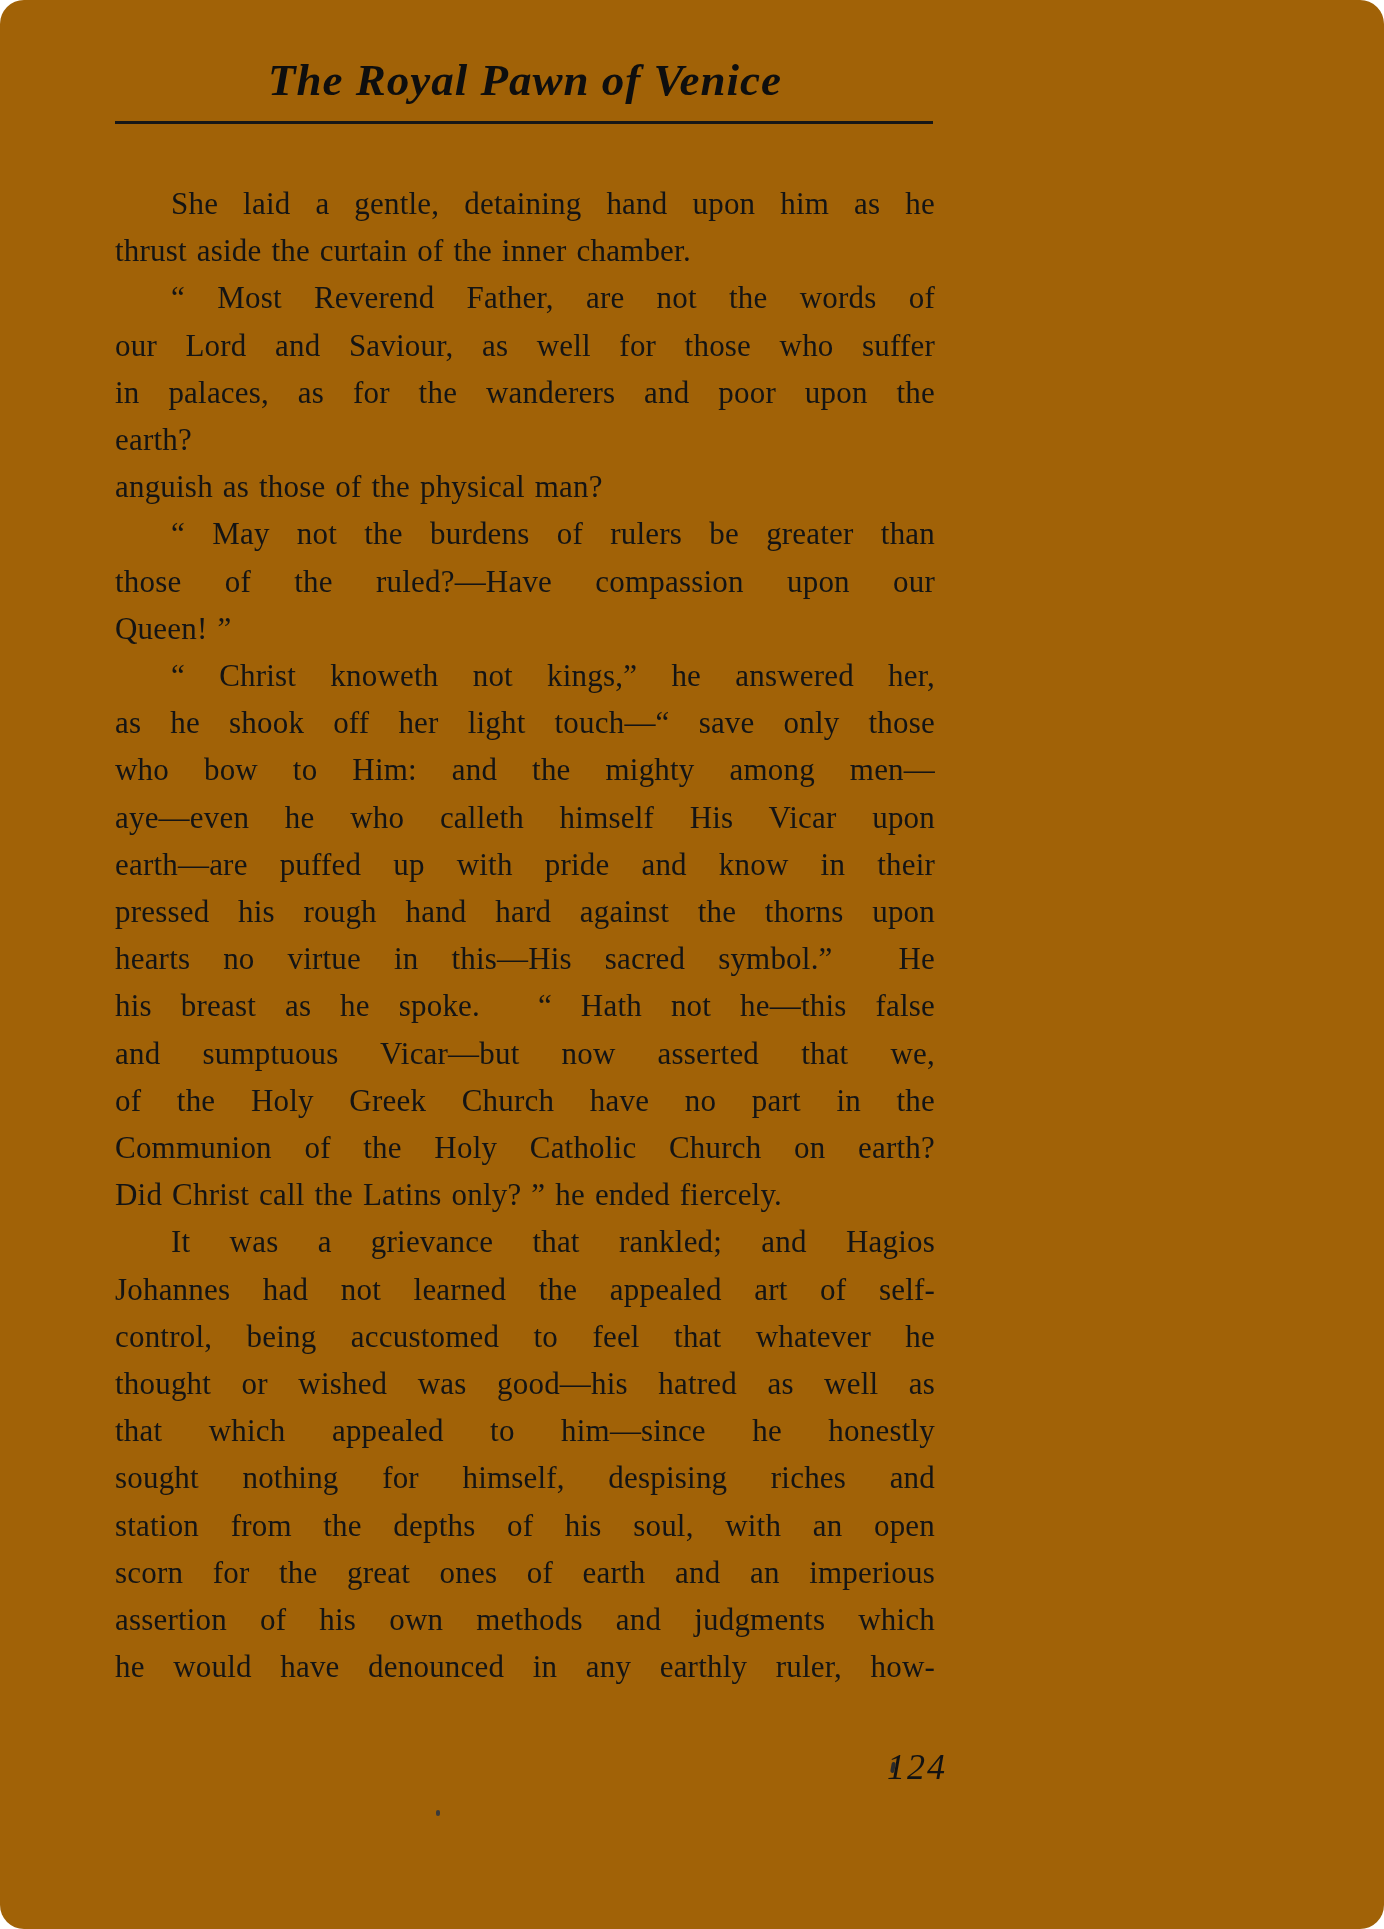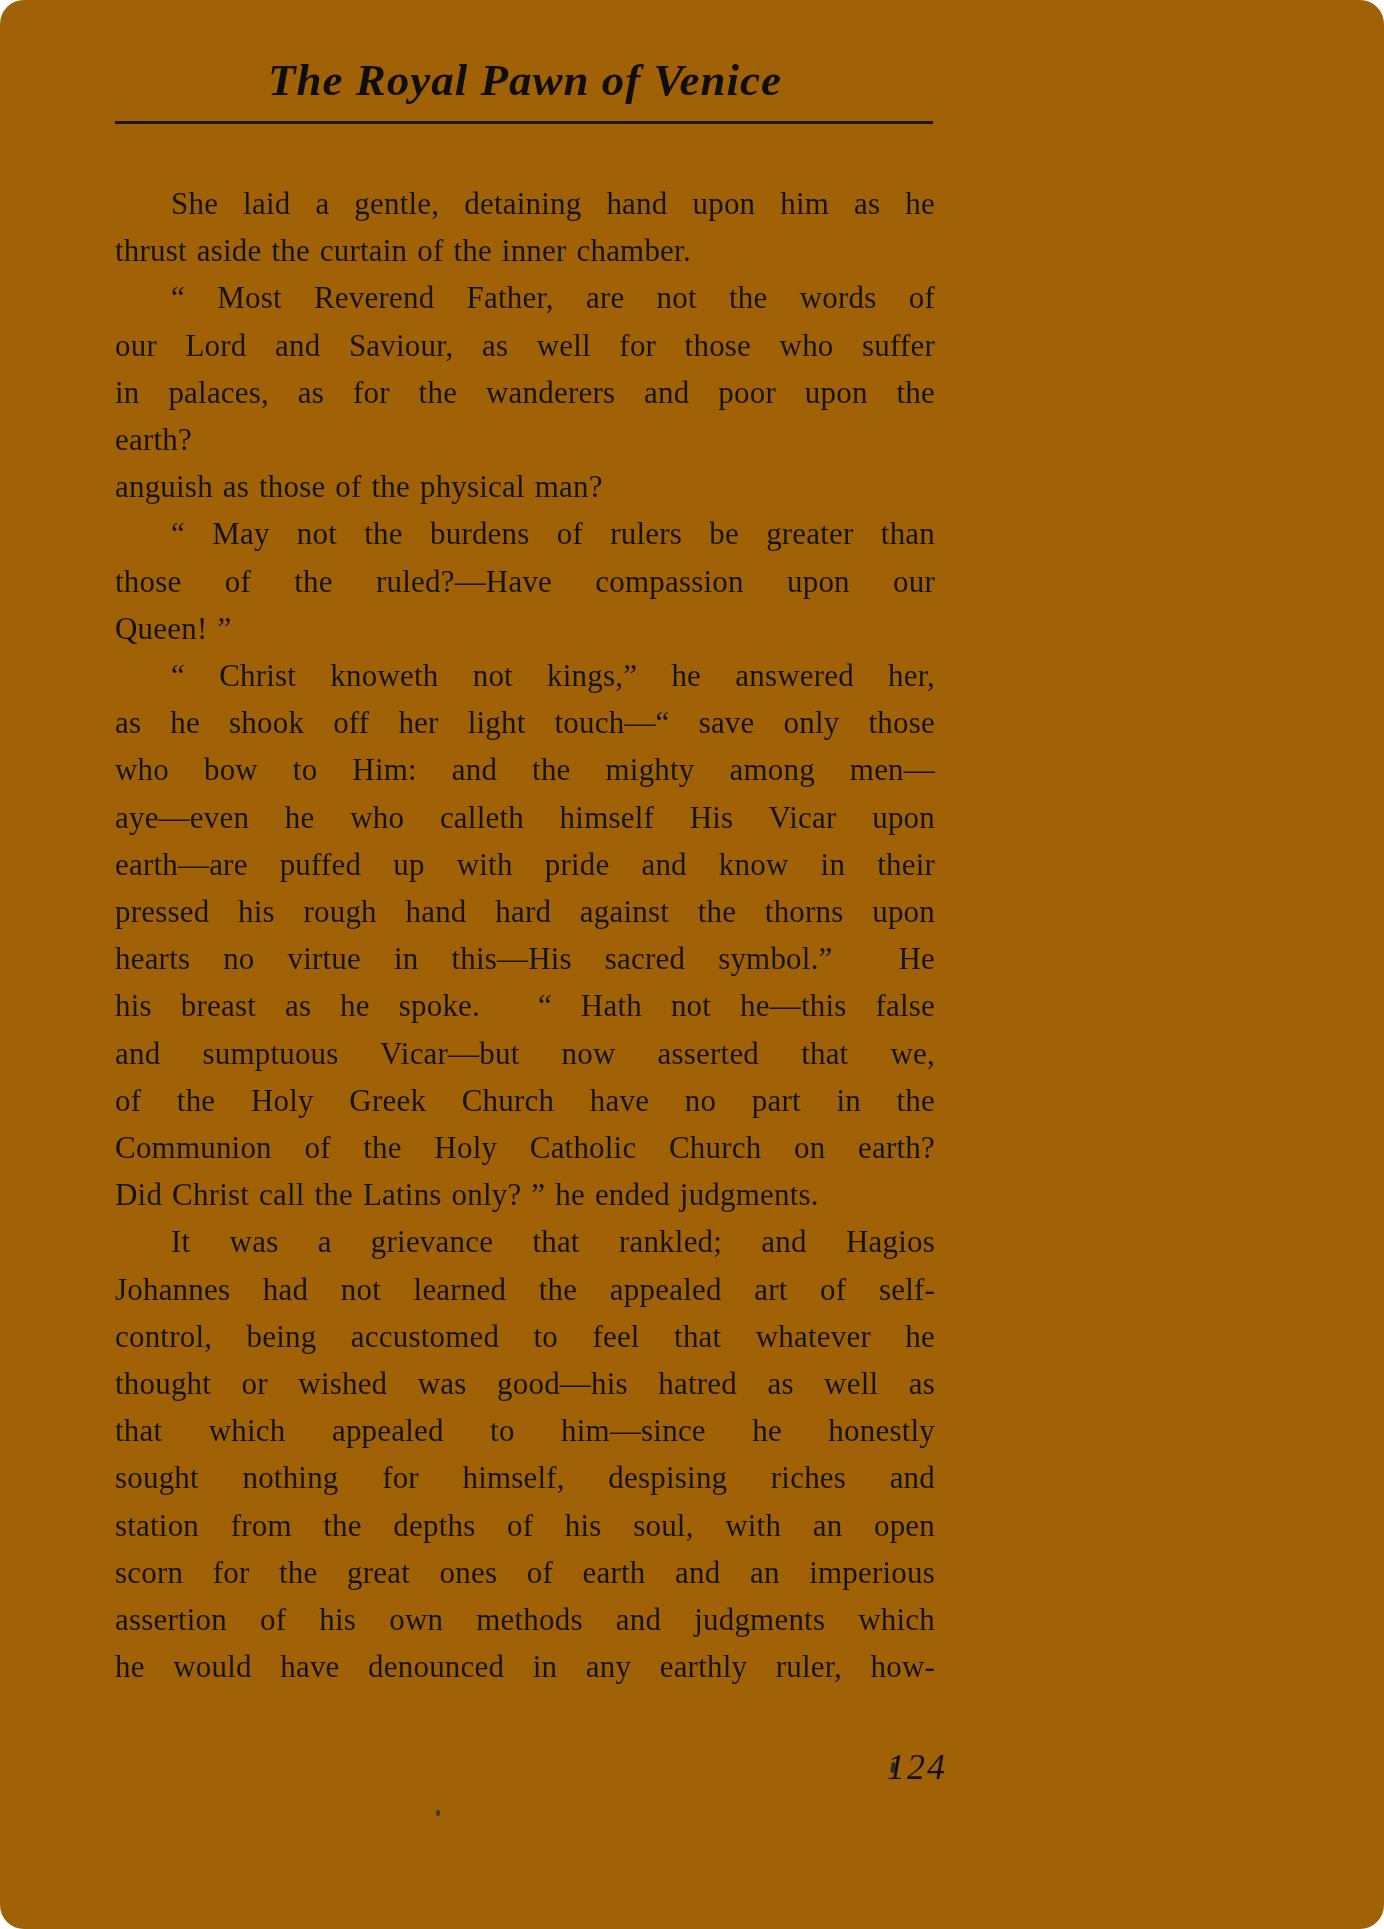--- a/index.html
+++ b/index.html
@@ -117,21 +117,21 @@
     <div class="line">as he shook off her light touch—“ save only those</div>
     <div class="line">who bow to Him: and the mighty among men—</div>
     <div class="line">aye—even he who calleth himself His Vicar upon</div>
     <div class="line">earth—are puffed up with pride and know in their</div>
     <div class="line">pressed his rough hand hard against the thorns upon</div>
     <div class="line">hearts no virtue in this—His sacred symbol.”&nbsp; He</div>
     <div class="line">his breast as he spoke.&nbsp; “ Hath not he—this false</div>
     <div class="line">and sumptuous Vicar—but now asserted that we,</div>
     <div class="line">of the Holy Greek Church have no part in the</div>
     <div class="line">Communion of the Holy Catholic Church on earth?</div>
-    <div class="line end">Did Christ call the Latins only? ” he ended judgments.</div>
+    <div class="line end">Did Christ call the Latins only? ” he ended fiercely.</div>
     <div class="line indent">It was a grievance that rankled; and Hagios</div>
     <div class="line">Johannes had not learned the appealed art of self-</div>
     <div class="line">control, being accustomed to feel that whatever he</div>
     <div class="line">thought or wished was good—his hatred as well as</div>
     <div class="line">that which appealed to him—since he honestly</div>
     <div class="line">sought nothing for himself, despising riches and</div>
     <div class="line">station from the depths of his soul, with an open</div>
     <div class="line">scorn for the great ones of earth and an imperious</div>
     <div class="line">assertion of his own methods and judgments which</div>
     <div class="line">he would have denounced in any earthly ruler, how-</div>

